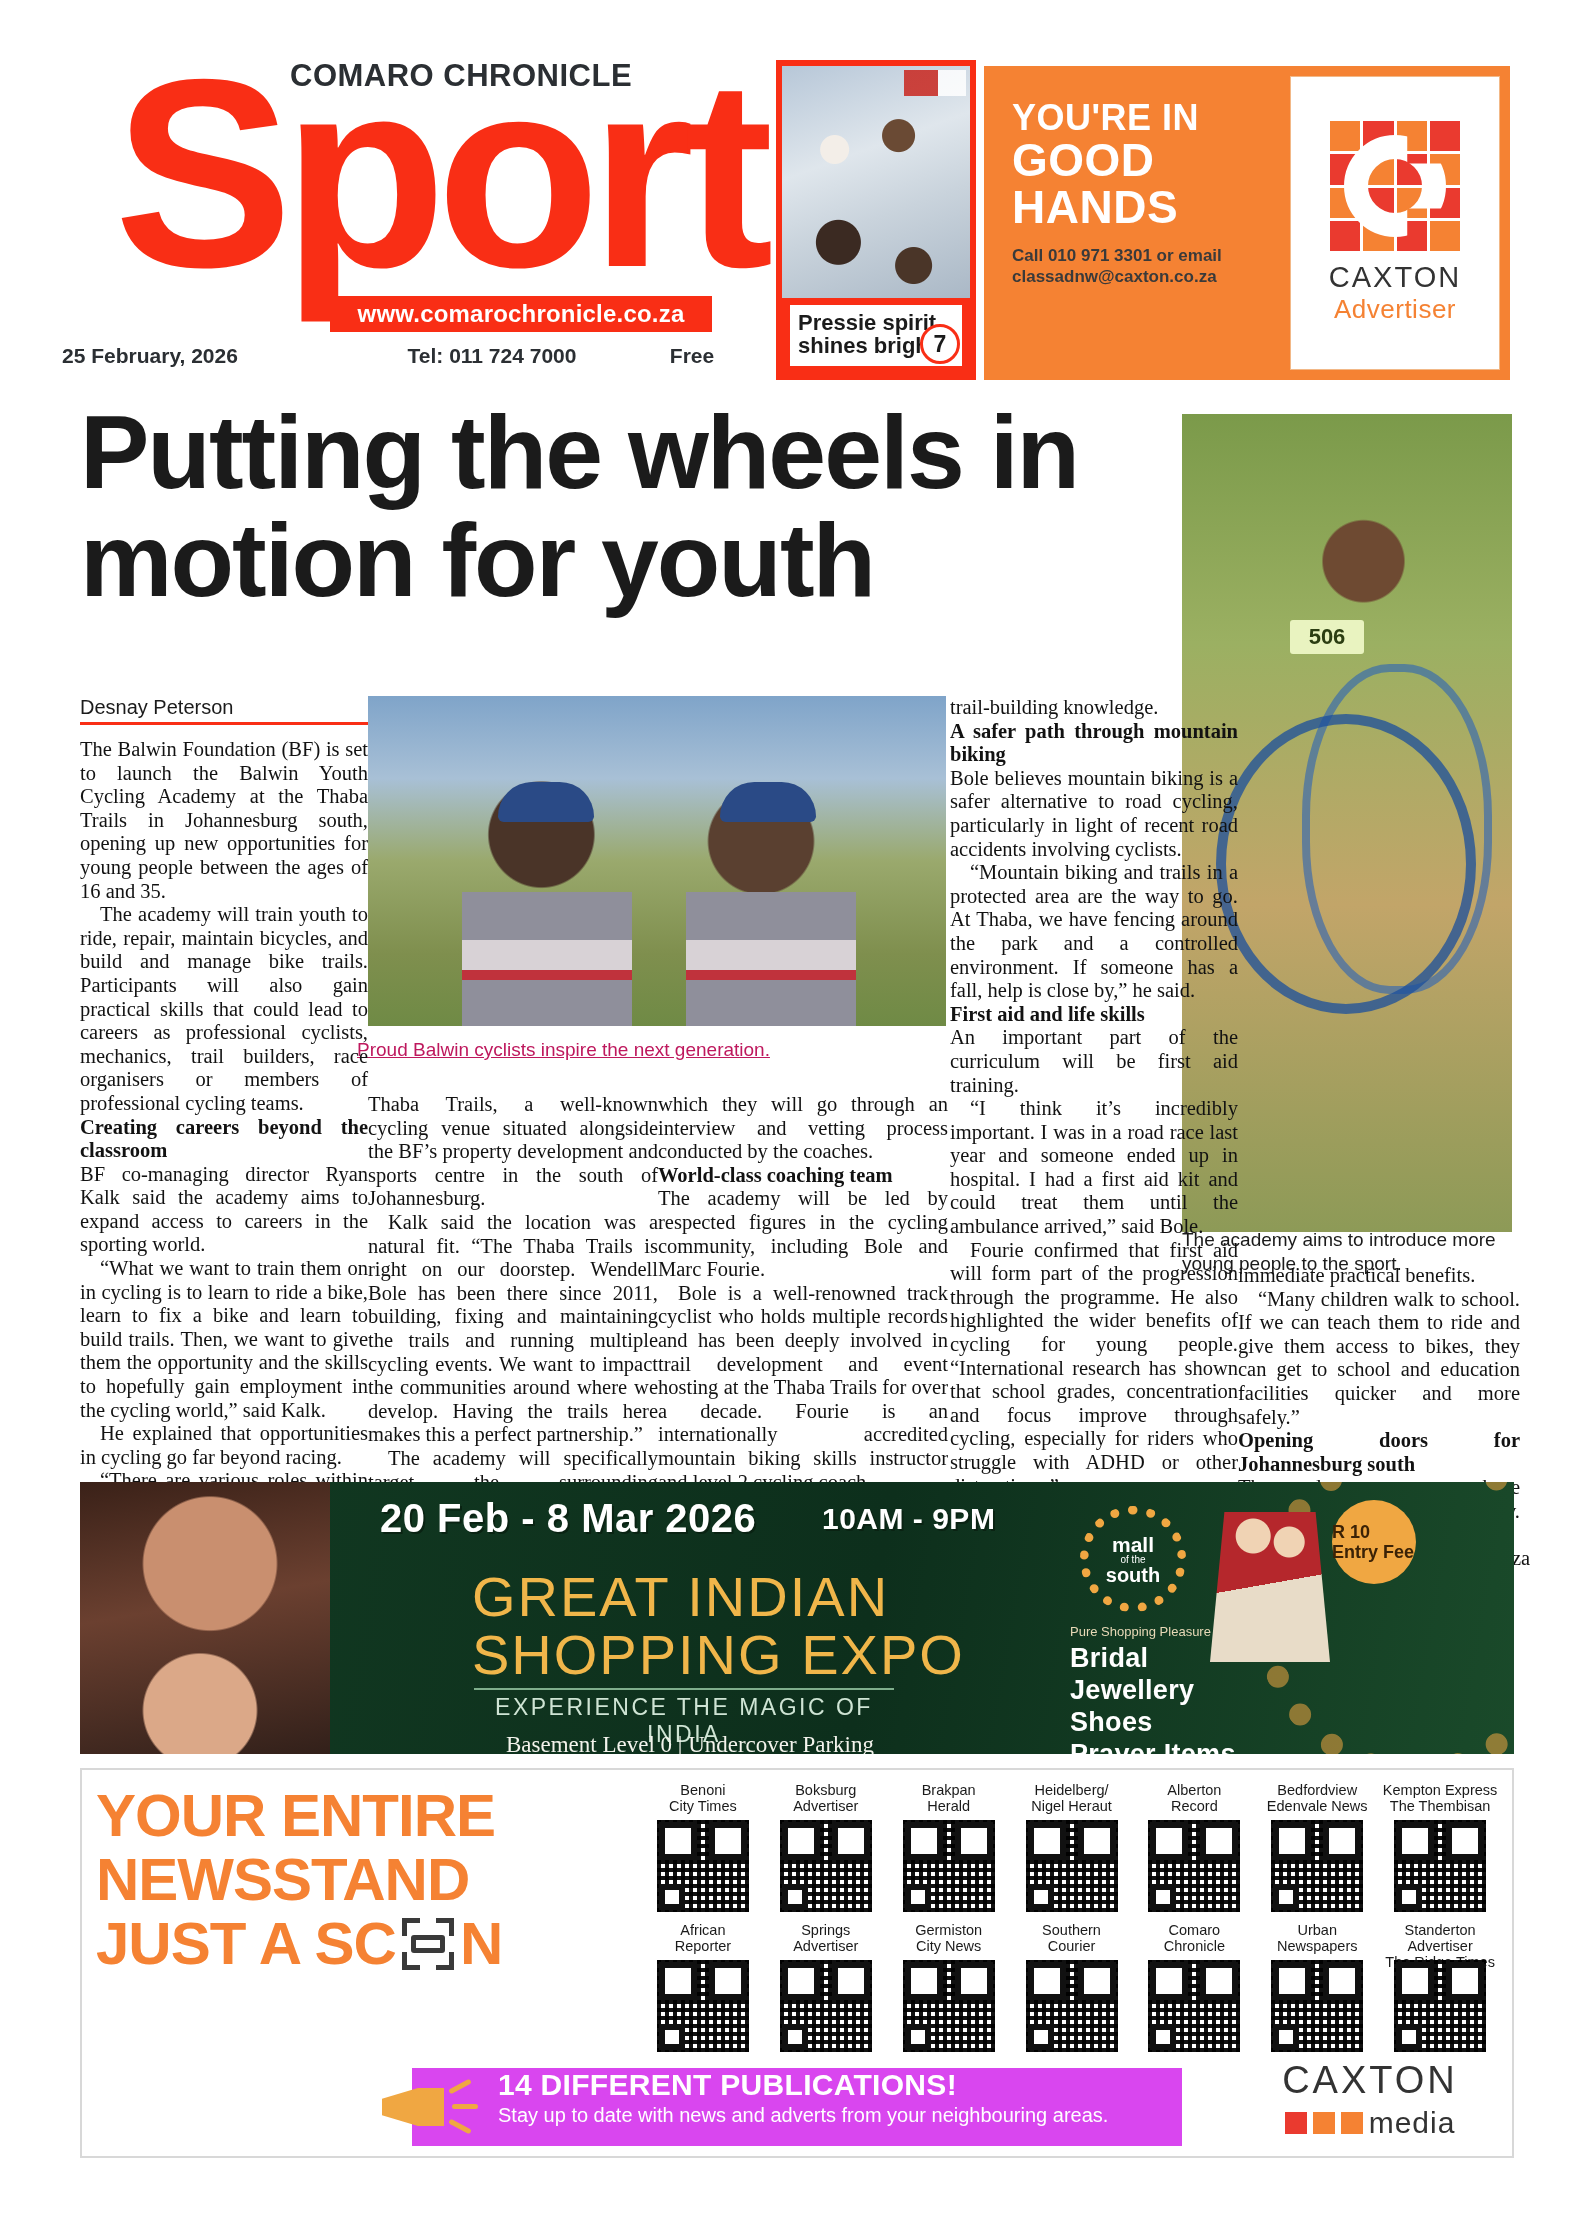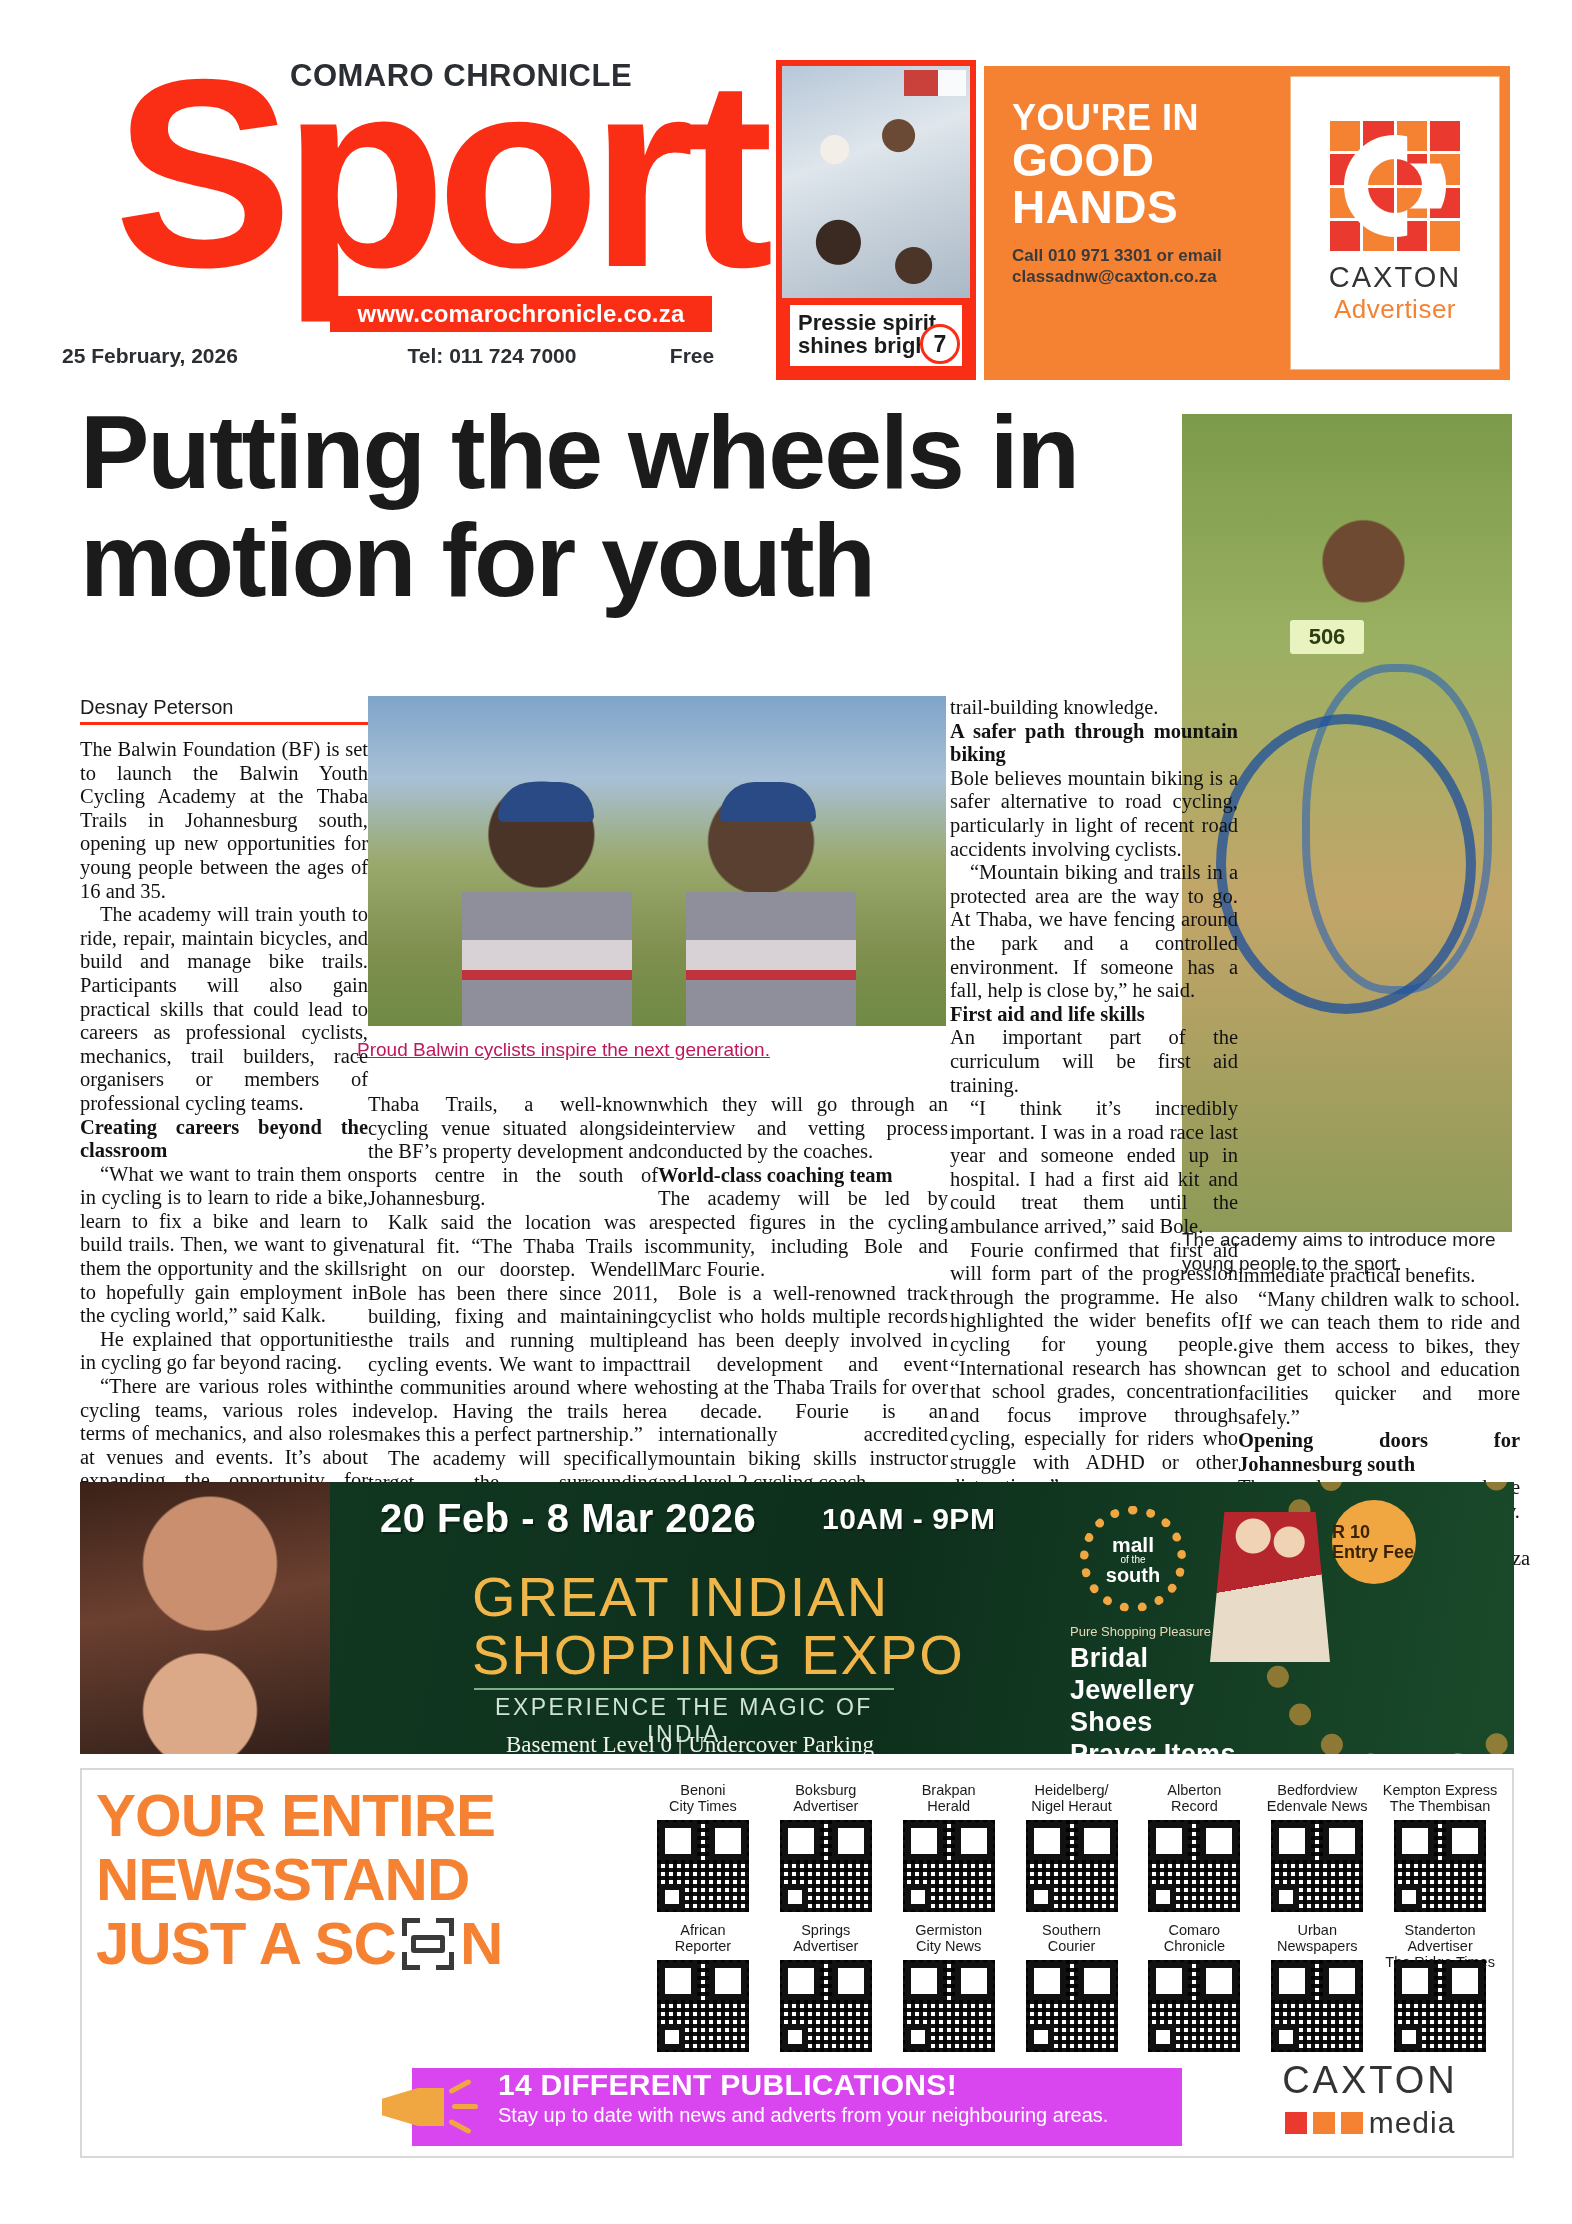--- a/index.html
+++ b/index.html
@@ -382,20 +382,21 @@
       <div class="helm2"></div>
     <div class="jersey1"></div>
       <div class="jersey2"></div>
   </div>
   <div class="inner-caption">Proud Balwin cyclists inspire the next generation.</div>
 
   <div class="col" id="c1">
       <p class="noind">The Balwin Foundation (BF) is set to launch the Balwin Youth Cycling Academy at the Thaba Trails in Johannesburg south, opening up new opportunities for young people between the ages of 16 and 35.</p>
       <p>The academy will train youth to ride, repair, maintain bicycles, and build and manage bike trails. Participants will also gain practical skills that could lead to careers as professional cyclists, mechanics, trail builders, race organisers or members of professional cycling teams.</p>
       <h4>Creating careers beyond the classroom</h4>
+      <p class="noind">BF co-managing director Ryan Kalk said the academy aims to expand access to careers in the sporting world.</p>
       <p>“What we want to train them on in cycling is to learn to ride a bike, learn to fix a bike and learn to build trails. Then, we want to give them the opportunity and the skills to hopefully gain employment in the cycling world,” said Kalk.</p>
       <p>He explained that opportunities in cycling go far beyond racing.</p>
       <p>“There are various roles within cycling teams, various roles in terms of mechanics, and also roles at venues and events. It’s about expanding the opportunity for youth in that 16 to 35 category in the cycling space,” he said.</p>
       <h4>Why the Thaba Trails?</h4>
       <p class="noind">The academy will be based at the</p>
     </div>
   <div class="col" id="c2">
       <p class="noind">Thaba Trails, a well-known cycling venue situated alongside the BF’s property development and sports centre in the south of Johannesburg.</p>
       <p>Kalk said the location was a natural fit. “The Thaba Trails is right on our doorstep. Wendell Bole has been there since 2011, building, fixing and maintaining the trails and running multiple cycling events. We want to impact the communities around where we develop. Having the trails here makes this a perfect partnership.”</p>
       <p>The academy will specifically target the surrounding communities in Johannesburg south. Applicants will need to register online by scanning a QR code or visiting a link, after</p>

